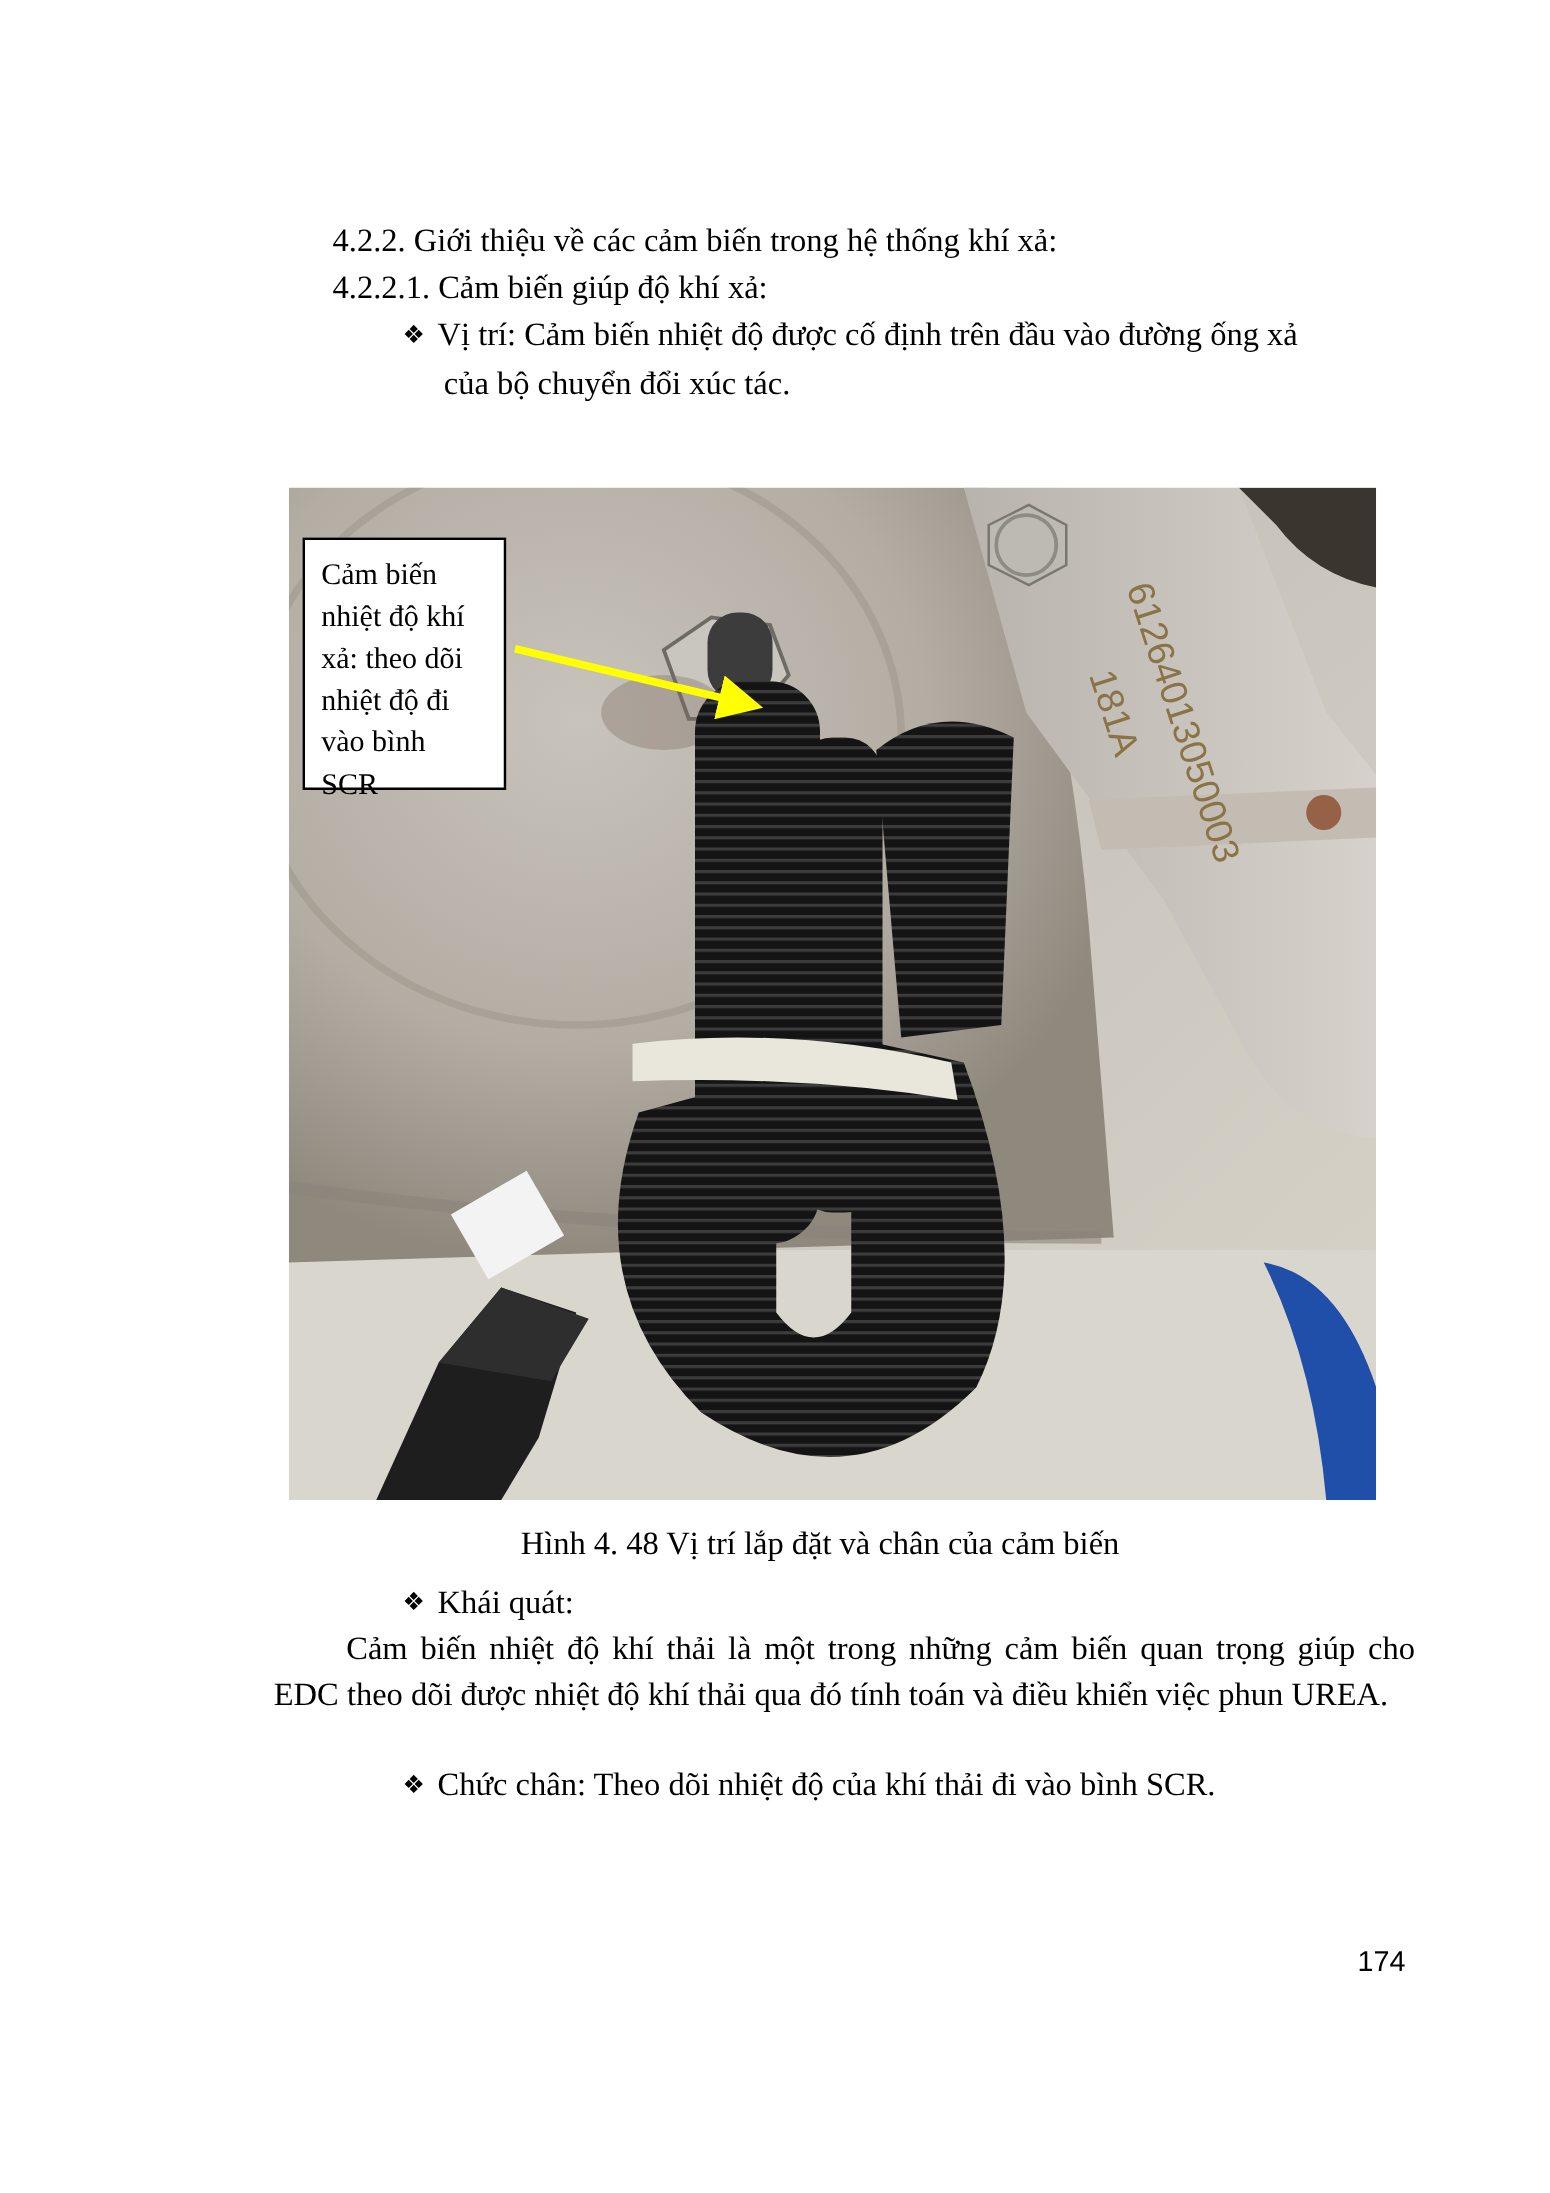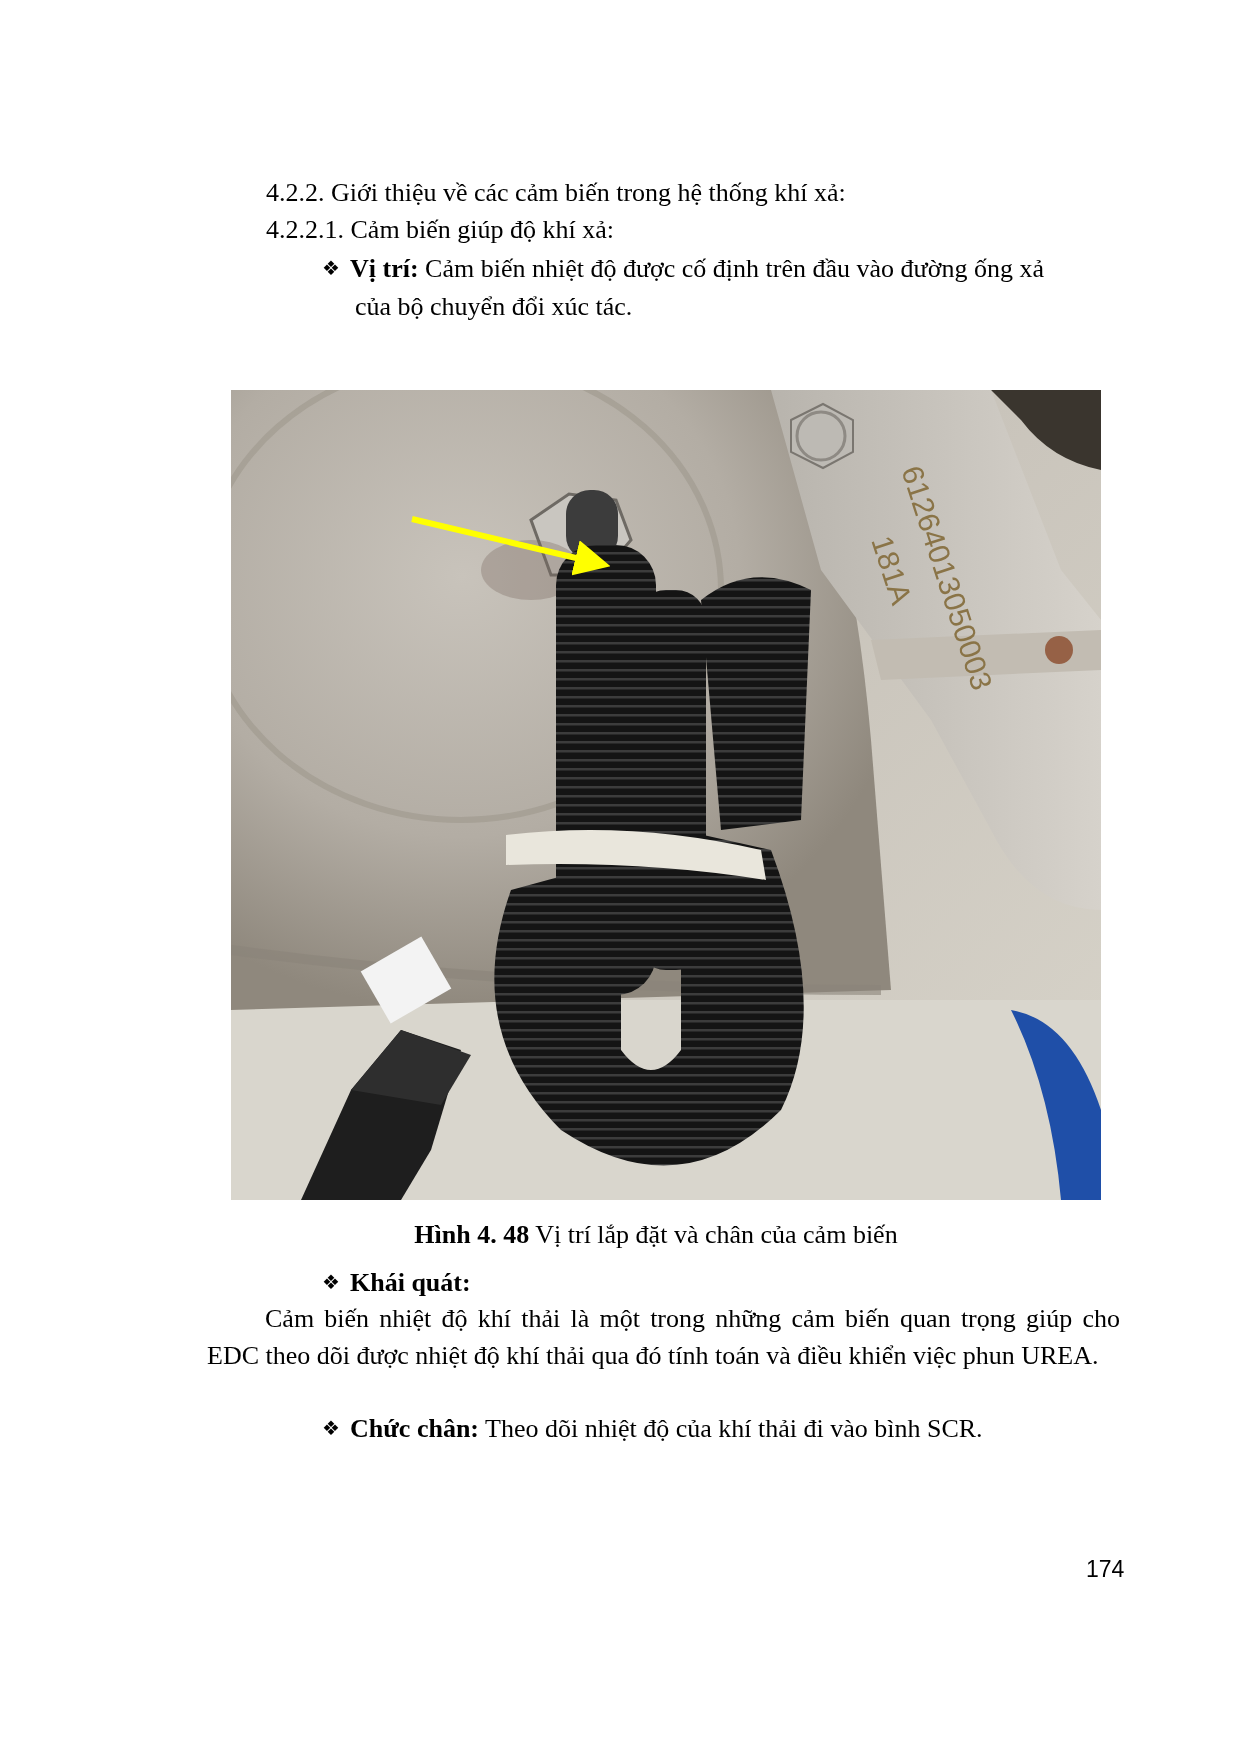--- a/index.html
+++ b/index.html
@@ -1,19 +1,19 @@
 <!DOCTYPE html>
 <html><head>
 <meta charset="utf-8">
 <style>
   html, body { margin: 0; padding: 0; background: #ffffff; }
   body { width: 1240px; height: 1754px; position: relative; overflow: hidden;
          font-family: "Liberation Serif", "DejaVu Serif", serif; color: #000; }
   .line { position: absolute; white-space: nowrap; font-size: 26px; line-height: 30px; }
-  .bold { font-weight: bold; margin-top: 33px; }
+  .bold { font-weight: normal; margin-top: 33px; }
   .heading { left: 266px; font-weight: normal; font-size: 26px; }
   .bullet-glyph { display: inline-block; width: 28px; font-size: 20px; vertical-align: 2px; }
   .para { position: absolute; left: 207px; width: 913px; font-size: 26px; line-height: 37px; text-align: justify; text-indent: 58px; }
   .photo { position: absolute; left: 231px; top: 390px; width: 870px; height: 810px; overflow: hidden; }
   .photo svg { display: block; }
   .callout { position: absolute; left: 11px; top: 40px; width: 163px; height: 202px; background: #fff;
              border: 2.5px solid #000; box-sizing: border-box; padding: 12px 0 0 13px;
              font-size: 24px; line-height: 33.5px; white-space: normal; }
   .callout span { display: block; }
   .caption { position: absolute; top: 1219px; left: 0; width: 1240px; text-align: center; font-size: 26px; line-height: 32px; padding-left: 72px; box-sizing: border-box; }
@@ -94,30 +94,38 @@
       <rect x="140" y="560" width="70" height="60" transform="rotate(-30 175 590)" fill="#f3f3f3"></rect>
 
       <path d="M70,810 L120,700 L170,640 L230,660 L200,760 L170,810 Z" fill="#1e1e1e"></path>
       <path d="M120,700 L170,640 L240,665 L210,715 Z" fill="#2e2e2e"></path>
 
       <path d="M780,620 Q840,630 870,720 L870,810 L830,810 Q820,700 780,620 Z" fill="#1f4fa8"></path>
 
       <line x1="181" y1="129" x2="362" y2="172" stroke="#ffff00" stroke-width="6" marker-end="url(#arrowHead)"></line>
     </svg>
 
+    <div class="callout">
+      <span>Cảm biến</span>
+      <span>nhiệt độ khí</span>
+      <span>xả: theo dõi</span>
+      <span>nhiệt độ đi</span>
+      <span>vào bình</span>
+      <span>SCR</span>
+    </div>
   </div>
 
   <div class="caption">
     <span class="bold">Hình 4. 48</span><span> Vị trí lắp đặt và chân của cảm biến</span>
   </div>
 
   <div class="line" style="left:322px; top:1267px;">
     <span class="bullet-glyph">❖</span><span class="bold">Khái quát:</span>
   </div>
 
-  <div class="para" style="top:1300px;">Cảm biến nhiệt độ khí thải là một trong những cảm biến quan trọng giúp cho EDC theo dõi được nhiệt độ khí thải qua đó tính toán và điều khiển việc phun UREA.</div>
+  <div class="para" style="top:1300px;margin-left:12px;">Cảm biến nhiệt độ khí thải là một trong những cảm biến quan trọng giúp cho EDC theo dõi được nhiệt độ khí thải qua đó tính toán và điều khiển việc phun UREA.</div>
 
   <div class="line" style="left:322px; top:1413px;">
     <span class="bullet-glyph">❖</span><span class="bold">Chức chân:</span><span> Theo dõi nhiệt độ của khí thải đi vào bình SCR.</span>
   </div>
 
   <div class="page-number">174</div>
 </div>
 
 </body></html>

